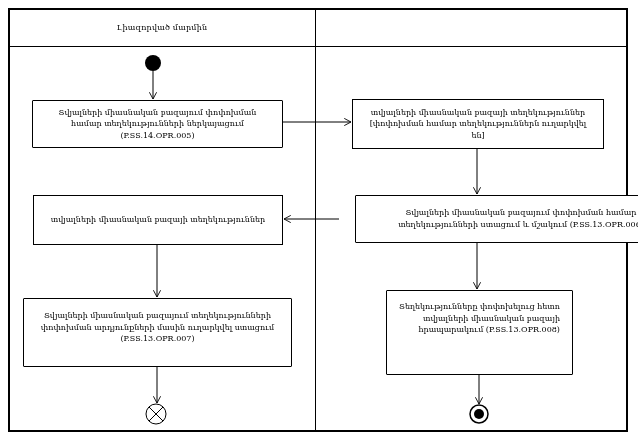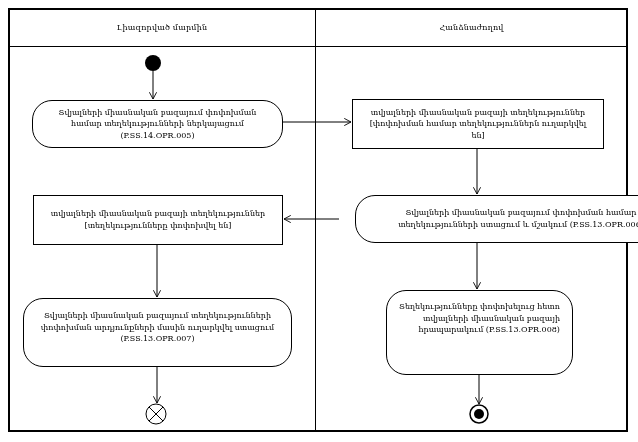--- a/index.html
+++ b/index.html
@@ -19,21 +19,21 @@
     font-size:8px; letter-spacing:0.2px;
   }
   .lane-title.left  { left:9px;  width:306px;text-align:right; }
   .lane-title.right { left:316px; width:311px; }
   .node {
     position:absolute; box-sizing:border-box; border:1px solid #000; background:#fff;
     display:flex; flex-direction:column; align-items:center; justify-content:center;
     text-align:center; font-size:8px; line-height:1.45; padding:3px 12px;
   }
   .node span { display:block; }
-  .action { border-radius:20px; }
+  .action { border-radius:1px; }
   .top-align { justify-content:flex-start; }
   #n-submit   { left:32px;  top:100px; width:251px; height:48px; }
   #n-sent     { left:352px; top:99px;  width:252px; height:50px; }
   #n-receive  { left:330px; top:195px; width:332px; height:48px;margin-left:25px; }
   #n-changed  { left:33px;  top:195px; width:250px; height:50px; }
   #n-notice   { left:23px;  top:298px; width:269px; height:69px; padding-top:11px; }
   #n-publish  { left:386px; top:290px; width:187px; height:85px; padding-top:10px;text-align:right; }
   .overlay { position:absolute; left:0; top:0; width:638px; height:442px; pointer-events:none; }
 </style>
 </head>
@@ -41,40 +41,36 @@
 
 <div class="canvas">
 
   <div class="frame"></div>
   <div class="lane-divider"></div>
   <div class="header-line"></div>
 
   <div class="lane-title left">
     <span>Լիազորված մարմին</span>
   </div>
-  <div class="lane-title right">
-    <span>Հանձնաժողով</span>
-  </div>
 
   <div class="node action" id="n-submit">
     <span>Տվյալների միասնական բազայում փոփոխման համար տեղեկությունների ներկայացում (P.SS.14.OPR.005)</span>
   </div>
 
   <div class="node object" id="n-sent">
     <span>տվյալների միասնական բազայի տեղեկություններ</span>
     <span>[փոփոխման համար տեղեկություններն ուղարկվել են]</span>
   </div>
 
   <div class="node action" id="n-receive">
     <span>Տվյալների միասնական բազայում փոփոխման համար տեղեկությունների ստացում և մշակում (P.SS.13.OPR.006)</span>
   </div>
 
   <div class="node object" id="n-changed">
     <span>տվյալների միասնական բազայի տեղեկություններ</span>
-    <span>[տեղեկությունները փոփոխվել են]</span>
   </div>
 
   <div class="node action top-align" id="n-notice">
     <span>Տվյալների միասնական բազայում տեղեկությունների փոփոխման արդյունքների մասին ուղարկվել ստացում (P.SS.13.OPR.007)</span>
   </div>
 
   <div class="node action top-align" id="n-publish">
     <span>Տեղեկությունները փոփոխելուց հետո տվյալների միասնական բազայի հրապարակում (P.SS.13.OPR.008)</span>
   </div>
 

